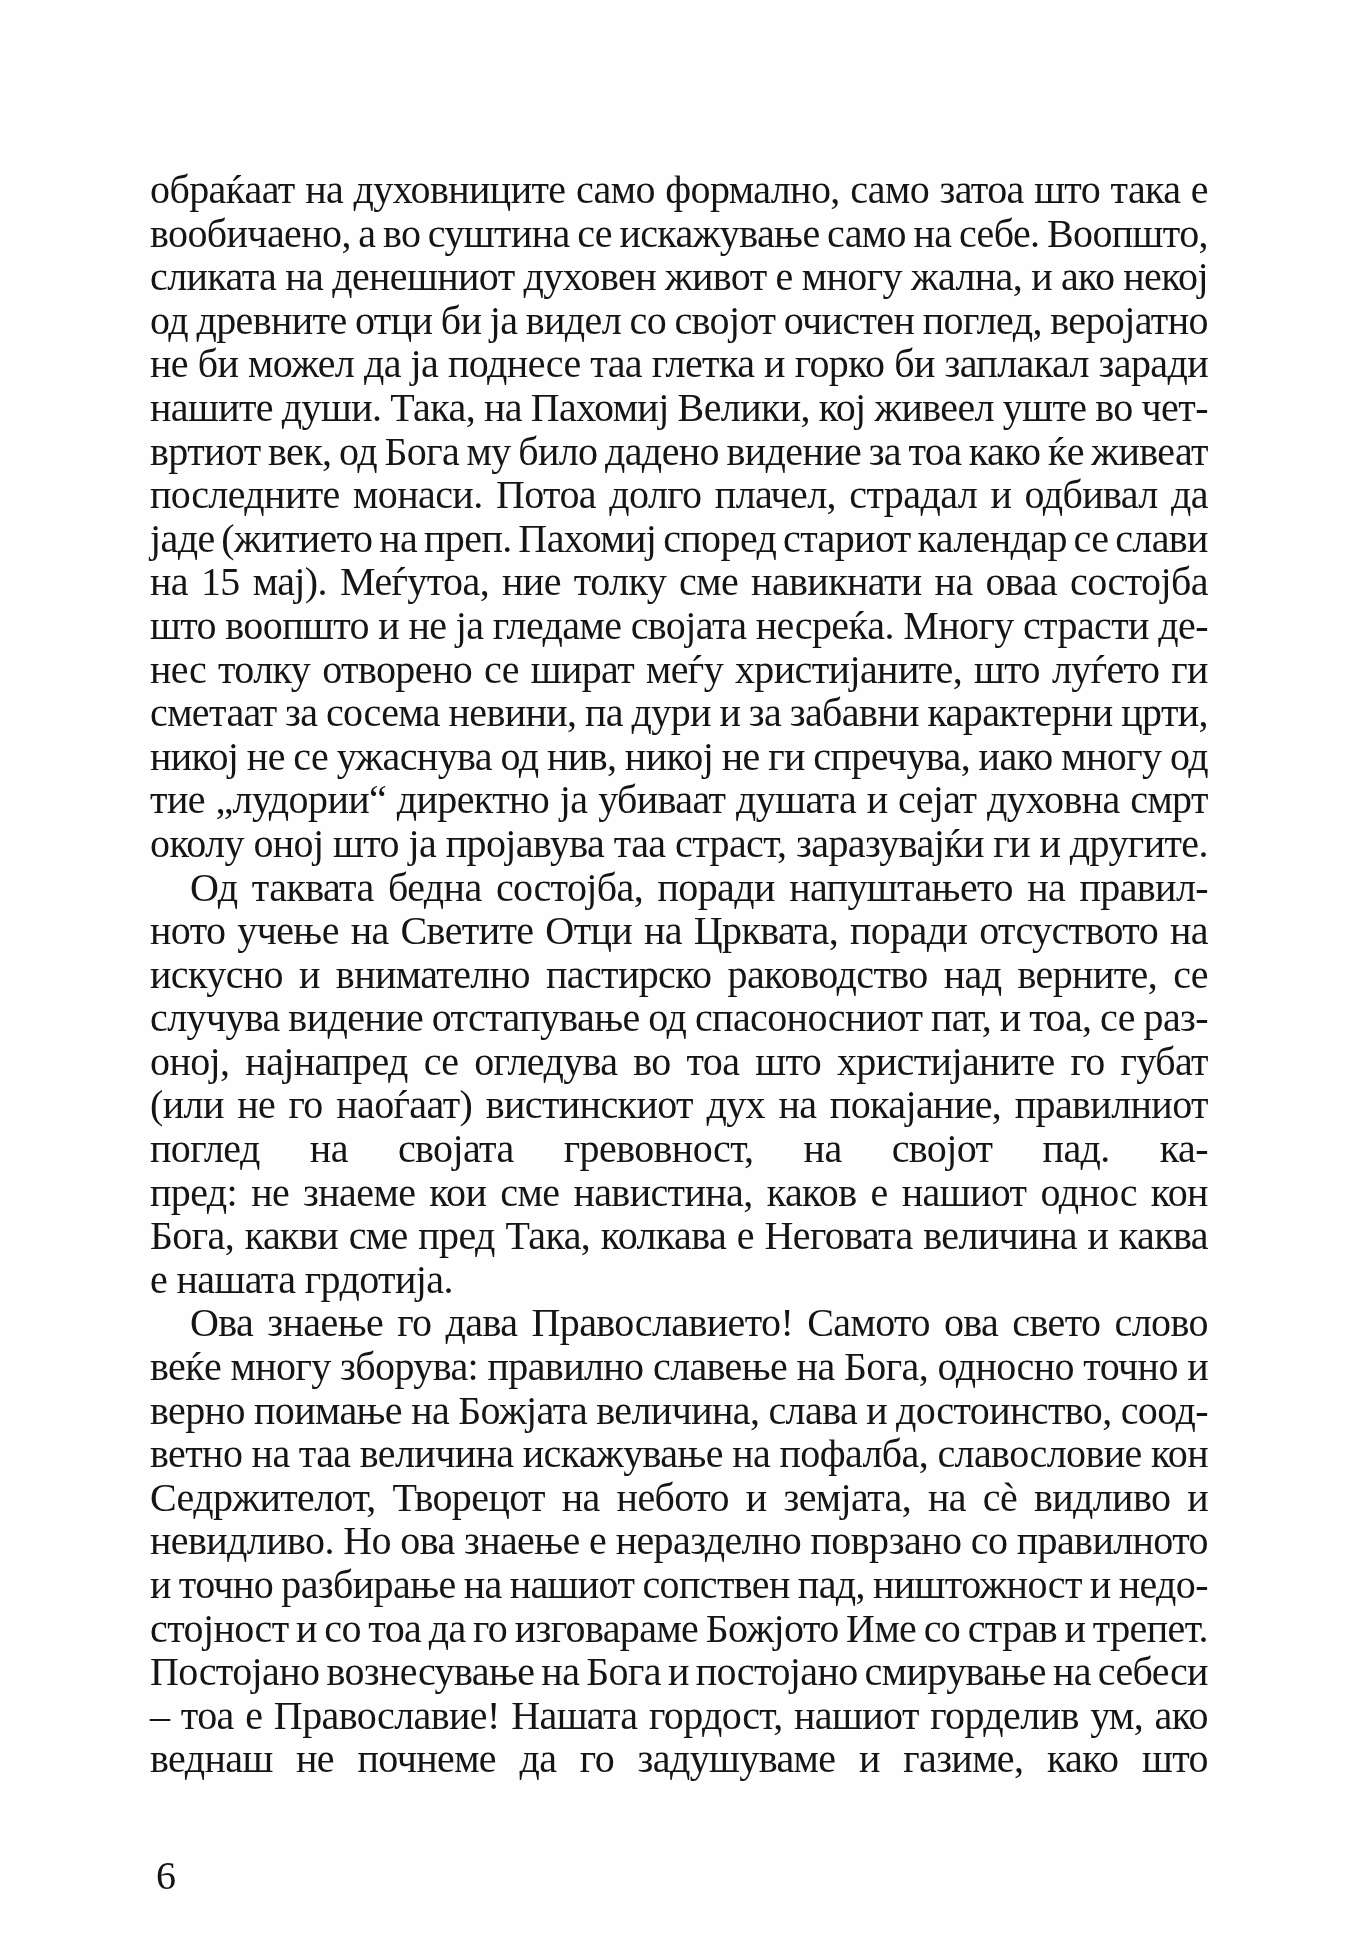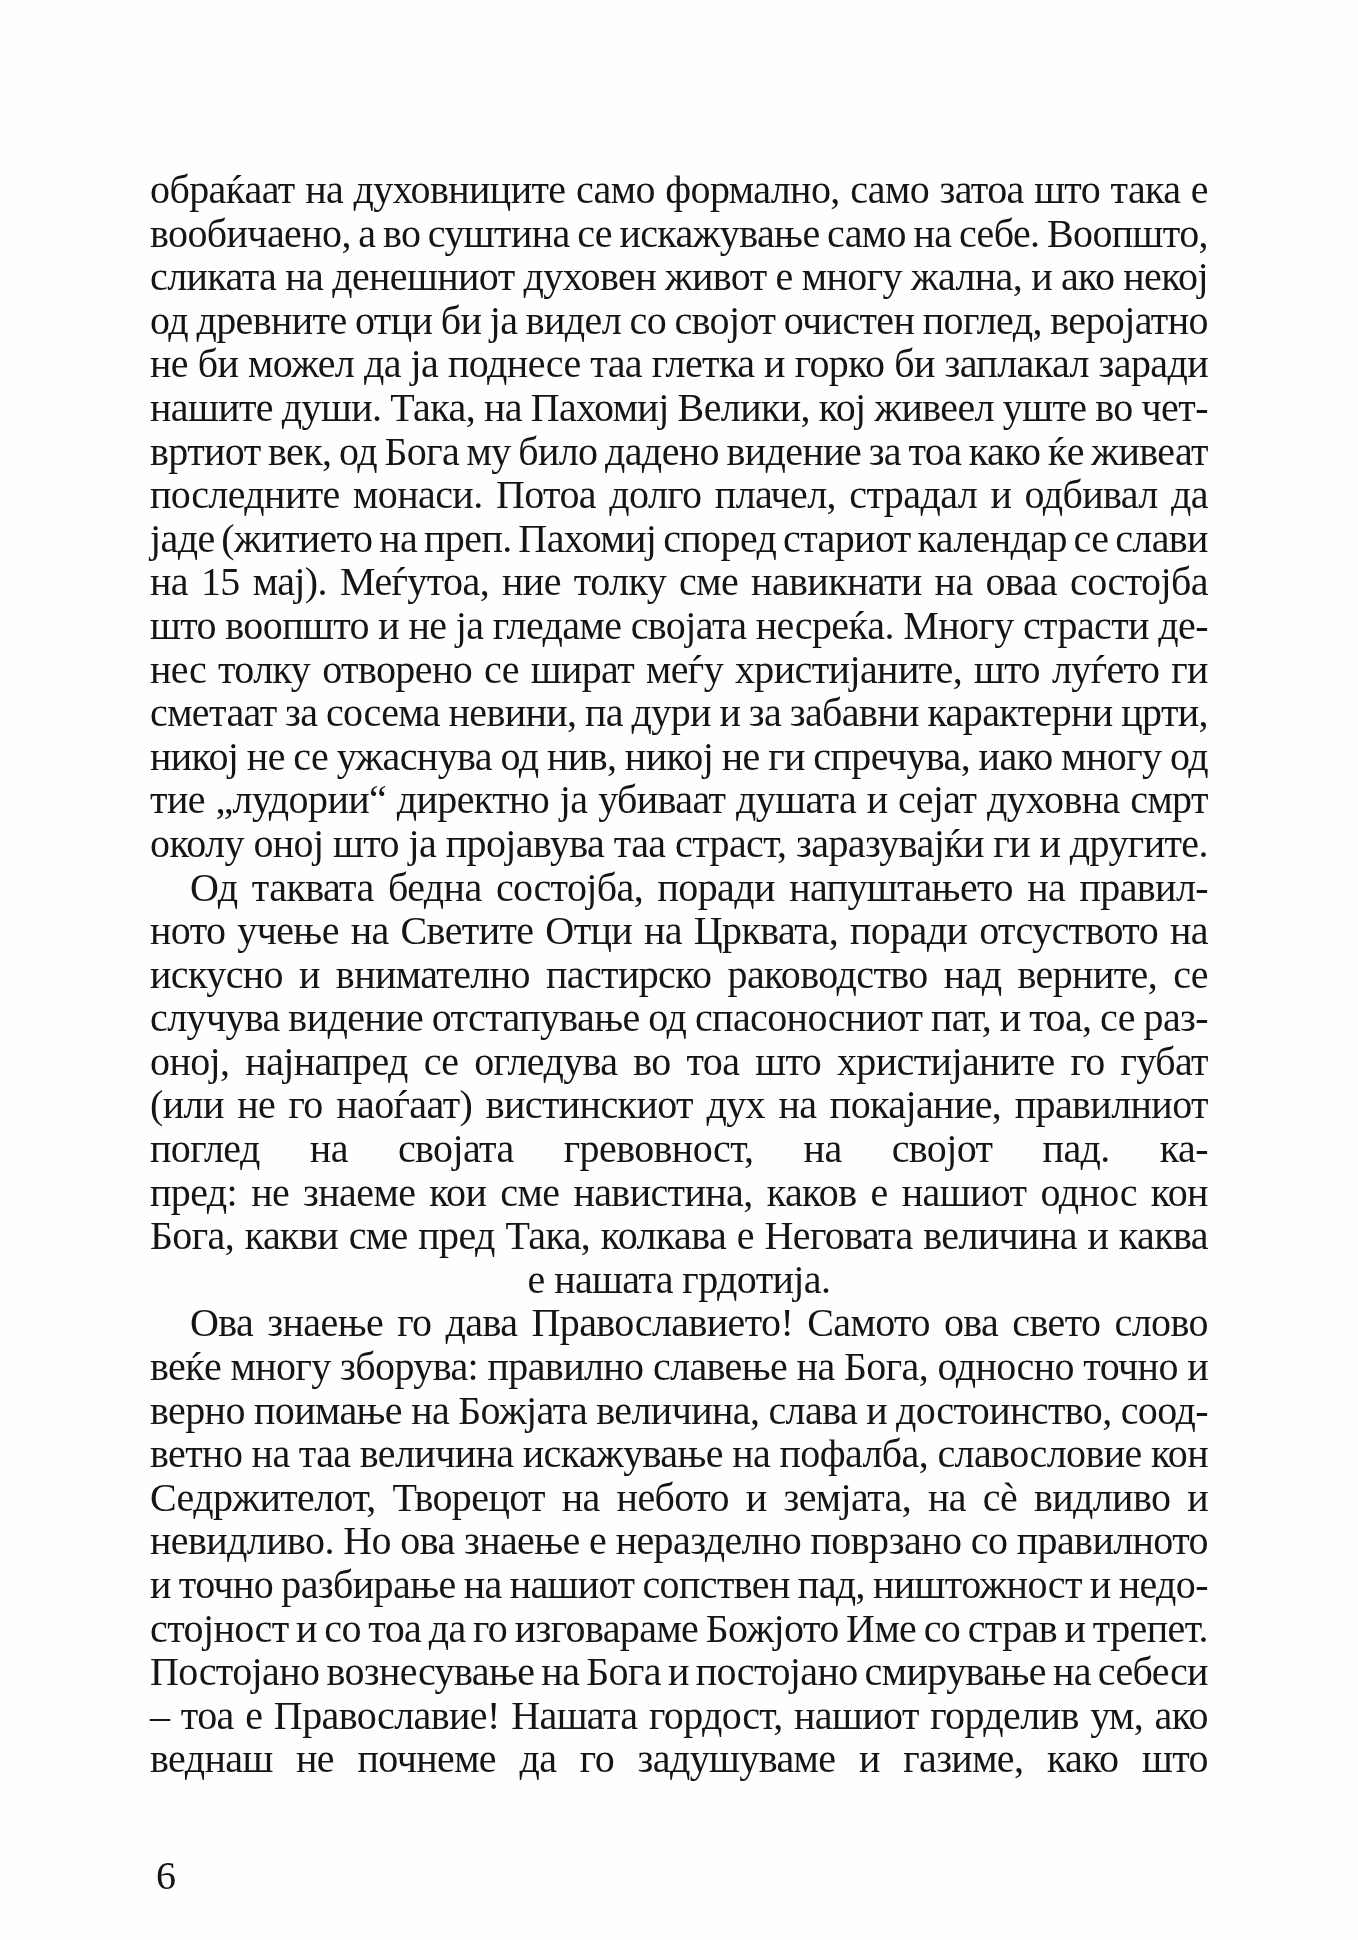--- a/index.html
+++ b/index.html
@@ -39,21 +39,21 @@
     justify-content: space-between;
     align-items: baseline;
   }
   .line.just span {
     display: inline-block;
     white-space: pre;
   }
   
   .line.left {
     display: block;
-    text-align: center;
+    text-align: left;
   }
   
   .line.indent {
     padding-left: 40px;
   }
   .page-number {
     position: absolute;
     left: 156px;
     top: 1854px;
     font-size: 40px;

